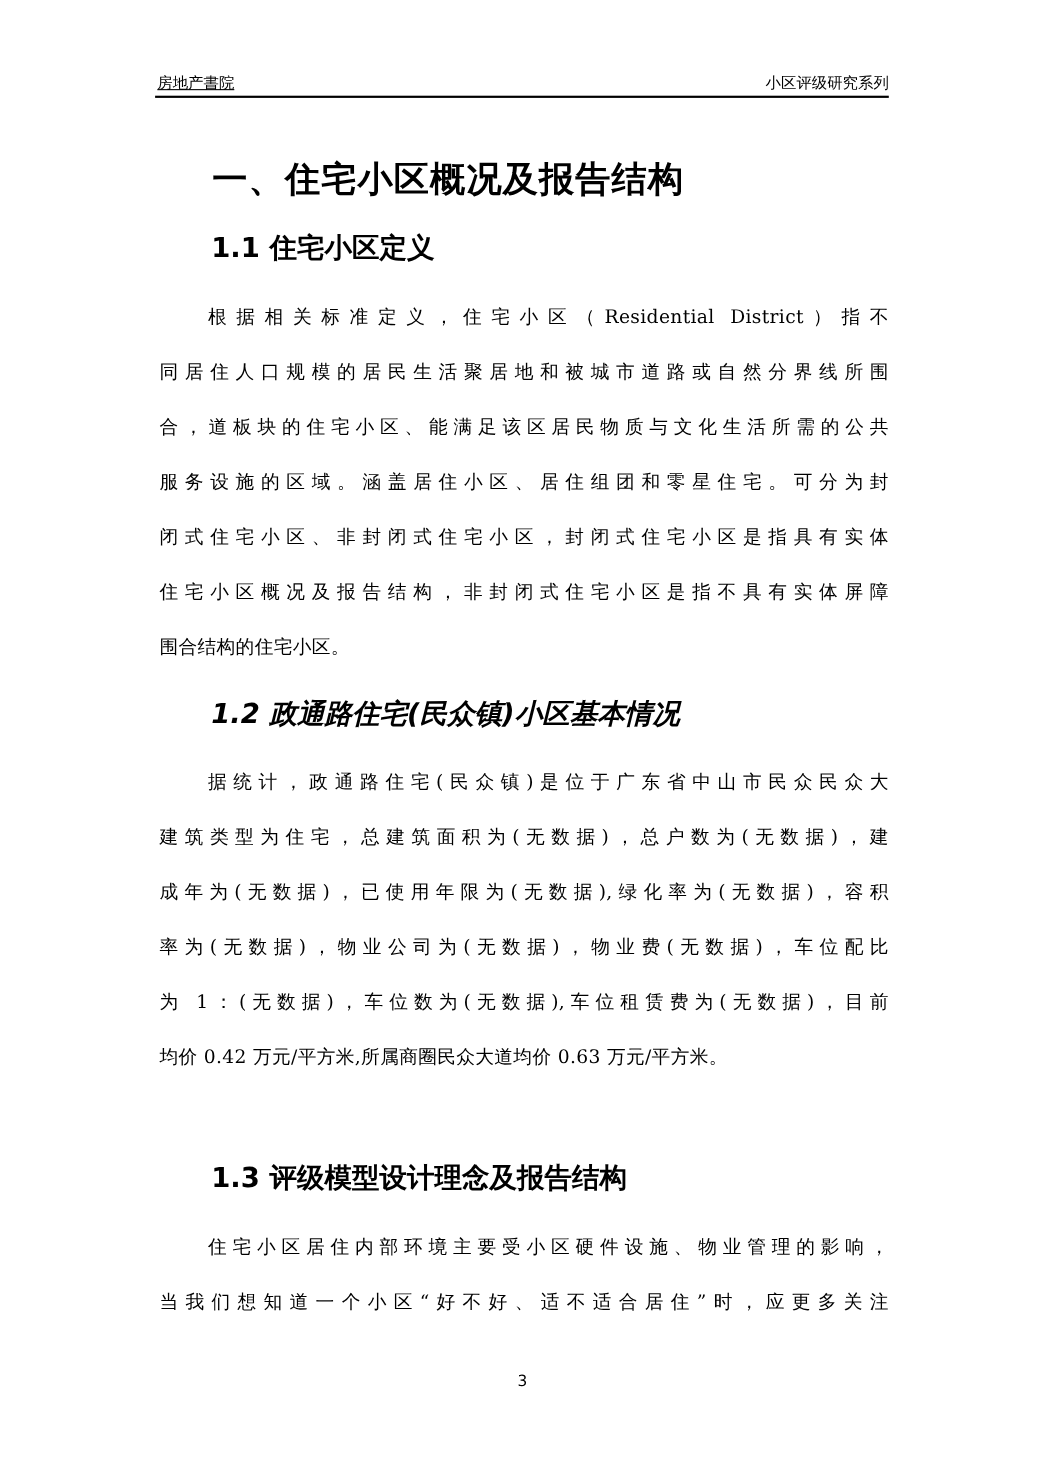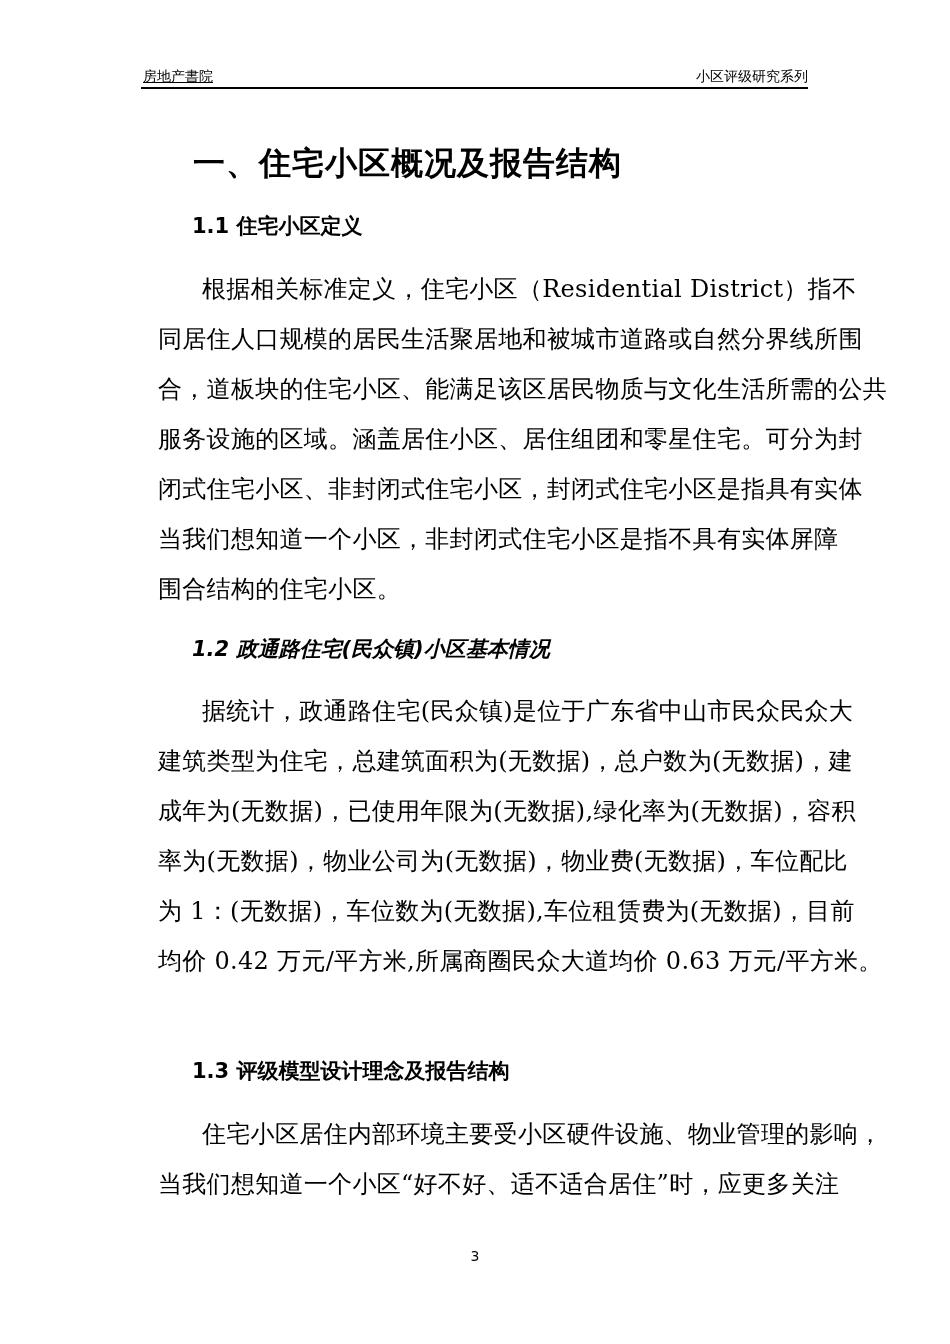--- a/index.html
+++ b/index.html
@@ -35,33 +35,32 @@
       top: 146px;
       font-size: 32px;
       line-height: 34px;
       font-weight: bold;
       font-family: "DejaVu Sans", "Liberation Sans", sans-serif;
       letter-spacing: 1px;
     }
     .section-title {
       position: absolute;
       left: 192px;
-      font-size: 21px;
+      font-size: 25px;
       line-height: 30px;
       font-weight: bold;
       font-family: "DejaVu Sans", "Liberation Sans", sans-serif;
     }
     .para {
       position: absolute;
       left: 145px;
       width: 663px;
-      font-size: 24px;
+      font-size: 17px;
       line-height: 50px;
       letter-spacing: 0.3px;
-      margin-left: 13px;
     }
     .para .line {
       display: block;
       white-space: nowrap;
       height: 50px;
       text-align: justify;
       text-align-last: justify;
     }
     .para .line.first { padding-left: 44px; }
     .para .line.last { text-align-last: left; }
@@ -86,21 +85,21 @@
 
 <div class="chapter-title">一、住宅小区概况及报告结构</div>
 
 <div class="section-title" style="top:211px;">1.1  住宅小区定义</div>
 <div class="para" style="top:264px;">
   <span class="line first">根据相关标准定义，住宅小区（Residential District）指不</span>
   <span class="line">同居住人口规模的居民生活聚居地和被城市道路或自然分界线所围</span>
   <span class="line">合，道板块的住宅小区、能满足该区居民物质与文化生活所需的公共</span>
   <span class="line">服务设施的区域。涵盖居住小区、居住组团和零星住宅。可分为封</span>
   <span class="line">闭式住宅小区、非封闭式住宅小区，封闭式住宅小区是指具有实体</span>
-  <span class="line">当我们想知道一个小区，非封闭式住宅小区是指不具有实体屏障</span>
+  <span class="line">住宅小区概况及报告结构，非封闭式住宅小区是指不具有实体屏障</span>
   <span class="line last">围合结构的住宅小区。</span>
 </div>
 
 <div class="section-title" style="top:634px;font-style:italic;">1.2  政通路住宅(民众镇)小区基本情况</div>
 <div class="para" style="top:686px;">
   <span class="line first">据统计，政通路住宅(民众镇)是位于广东省中山市民众民众大</span>
   <span class="line">建筑类型为住宅，总建筑面积为(无数据)，总户数为(无数据)，建</span>
   <span class="line">成年为(无数据)，已使用年限为(无数据),绿化率为(无数据)，容积</span>
   <span class="line">率为(无数据)，物业公司为(无数据)，物业费(无数据)，车位配比</span>
   <span class="line">为 1：(无数据)，车位数为(无数据),车位租赁费为(无数据)，目前</span>

